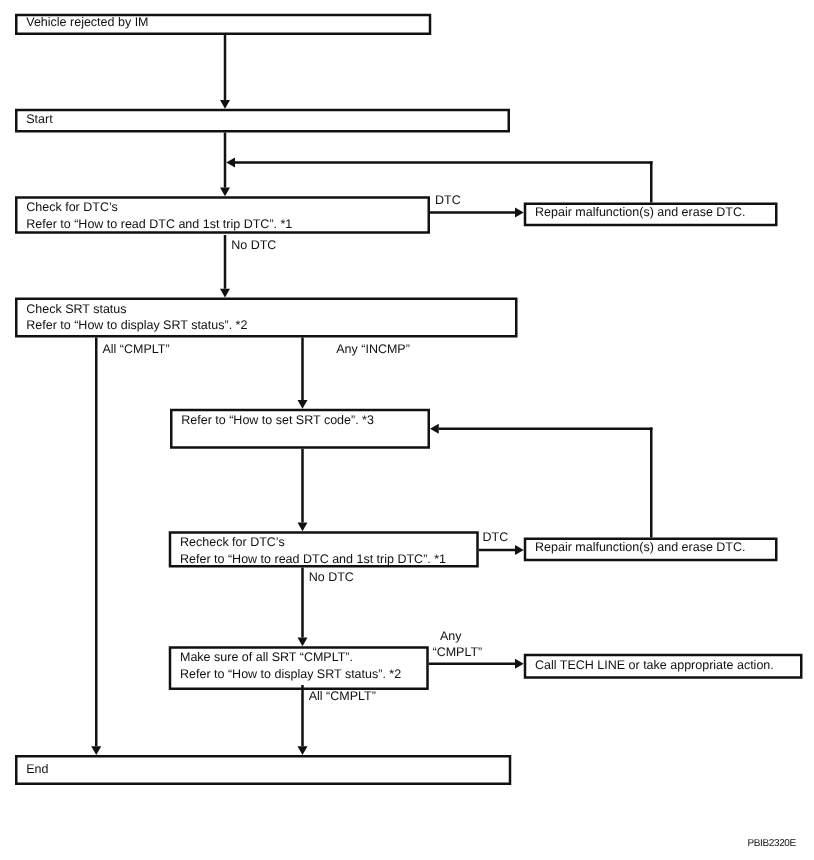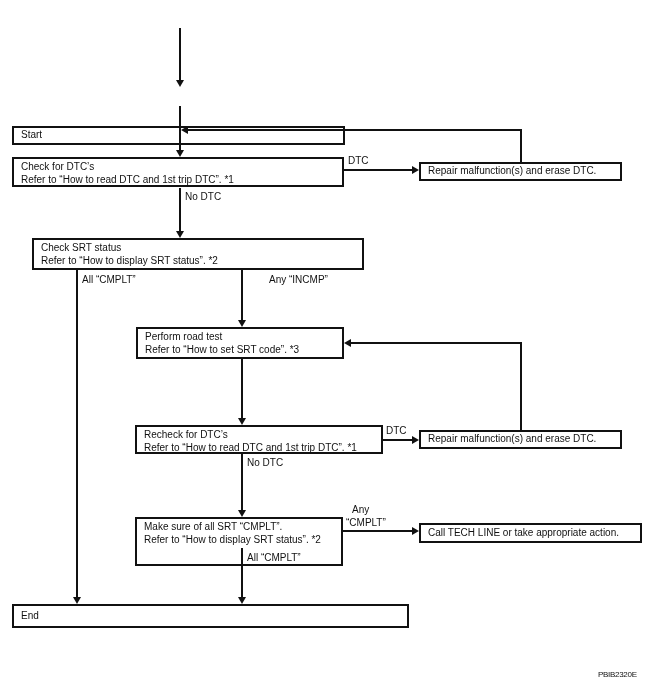--- a/index.html
+++ b/index.html
@@ -36,54 +36,56 @@
          border-top: 4px solid transparent; border-bottom: 4px solid transparent;
          border-left: 7px solid #111111; }
   .lbl { position: absolute; font-size: 10px; line-height: 12px; white-space: nowrap; }
   .code { position: absolute; font-size: 8px; line-height: 9px; letter-spacing: -0.3px; }
 </style>
 </head>
 <body>
 
 <div class="canvas">
 
+  <div class="box one" style="left:12px; top:11px; width:333px; height:17px;">
+    <div>Vehicle rejected by IM</div>
+  </div>
 
-  <div class="box one" style="left:12px; top:87px; width:333px; height:19px;margin-top:39px;">
+  <div class="box one" style="left:12px; top:87px; width:396px; height:19px;">
     <div>Start</div>
   </div>
 
   <div class="box two" style="left:12px; top:157px; width:332px; height:30px;">
     <div>Check for DTC’s</div>
     <div>Refer to “How to read DTC and 1st trip DTC”. *1</div>
   </div>
 
   <div class="box one" style="left:419px; top:162px; width:203px; height:19px;">
     <div>Repair malfunction(s) and erase DTC.</div>
   </div>
 
-  <div class="box two" style="left:12px; top:238px; width:332px; height:32px;margin-left:20px;">
+  <div class="box two" style="left:12px; top:238px; width:402px; height:32px;">
     <div>Check SRT status</div>
     <div>Refer to “How to display SRT status”. *2</div>
   </div>
 
   <div class="box two" style="left:136px; top:327px; width:208px; height:32px;">
-    <div>Perform road test</div>
     <div>Refer to “How to set SRT code”. *3</div>
   </div>
 
   <div class="box two" style="left:135px; top:425px; width:248px; height:29px;">
     <div>Recheck for DTC’s</div>
     <div>Refer to “How to read DTC and 1st trip DTC”. *1</div>
   </div>
 
   <div class="box one" style="left:419px; top:430px; width:203px; height:19px;">
     <div>Repair malfunction(s) and erase DTC.</div>
   </div>
 
-  <div class="box two" style="left:135px; top:517px; width:208px; height:49px;">
+  <div class="box two" style="left:135px; top:517px; width:208px; height:35px;">
     <div>Make sure of all SRT “CMPLT”.</div>
     <div>Refer to “How to display SRT status”. *2</div>
   </div>
 
   <div class="box one" style="left:419px; top:523px; width:223px; height:20px;">
     <div>Call TECH LINE or take appropriate action.</div>
   </div>
 
   <div class="box one" style="left:12px; top:604px; width:397px; height:24px;">
     <div>End</div>

